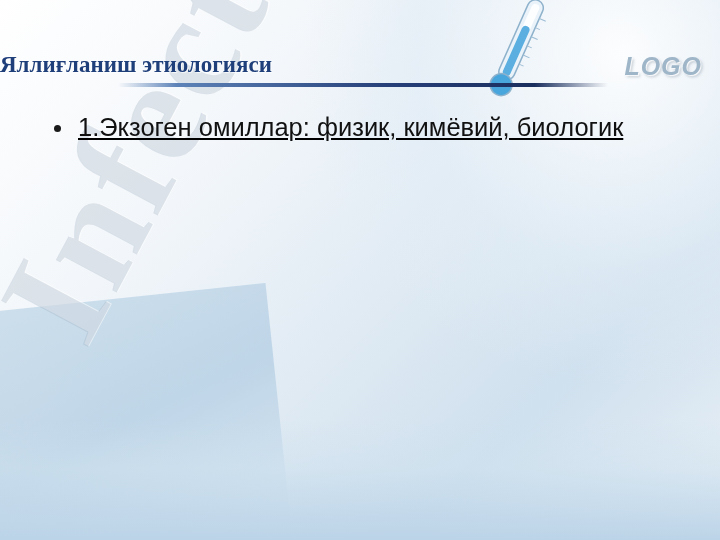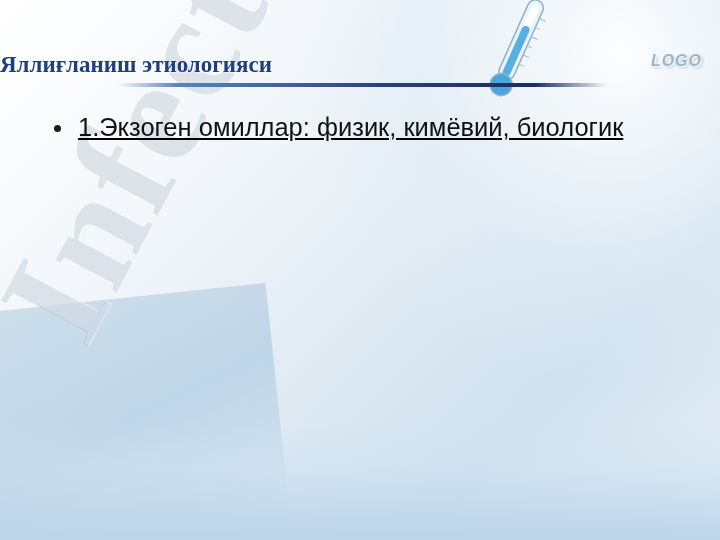--- a/index.html
+++ b/index.html
@@ -75,21 +75,21 @@
     width: 70px;
     height: 110px;
     transform: rotate(24deg);
     pointer-events: none;
   }
   
   .logo {
     position: absolute;
     right: 18px;
     top: 52px;
-    font-size: 16px;
+    font-size: 25px;
     font-weight: bold;
     font-style: italic;
     letter-spacing: 1px;
     color: #9fb6c9;
     text-shadow: 1px 1px 1px rgba(255,255,255,0.9), 2px 2px 3px rgba(90,110,130,0.35);
   }
   
   .title {
     position: absolute;
     left: 0;

